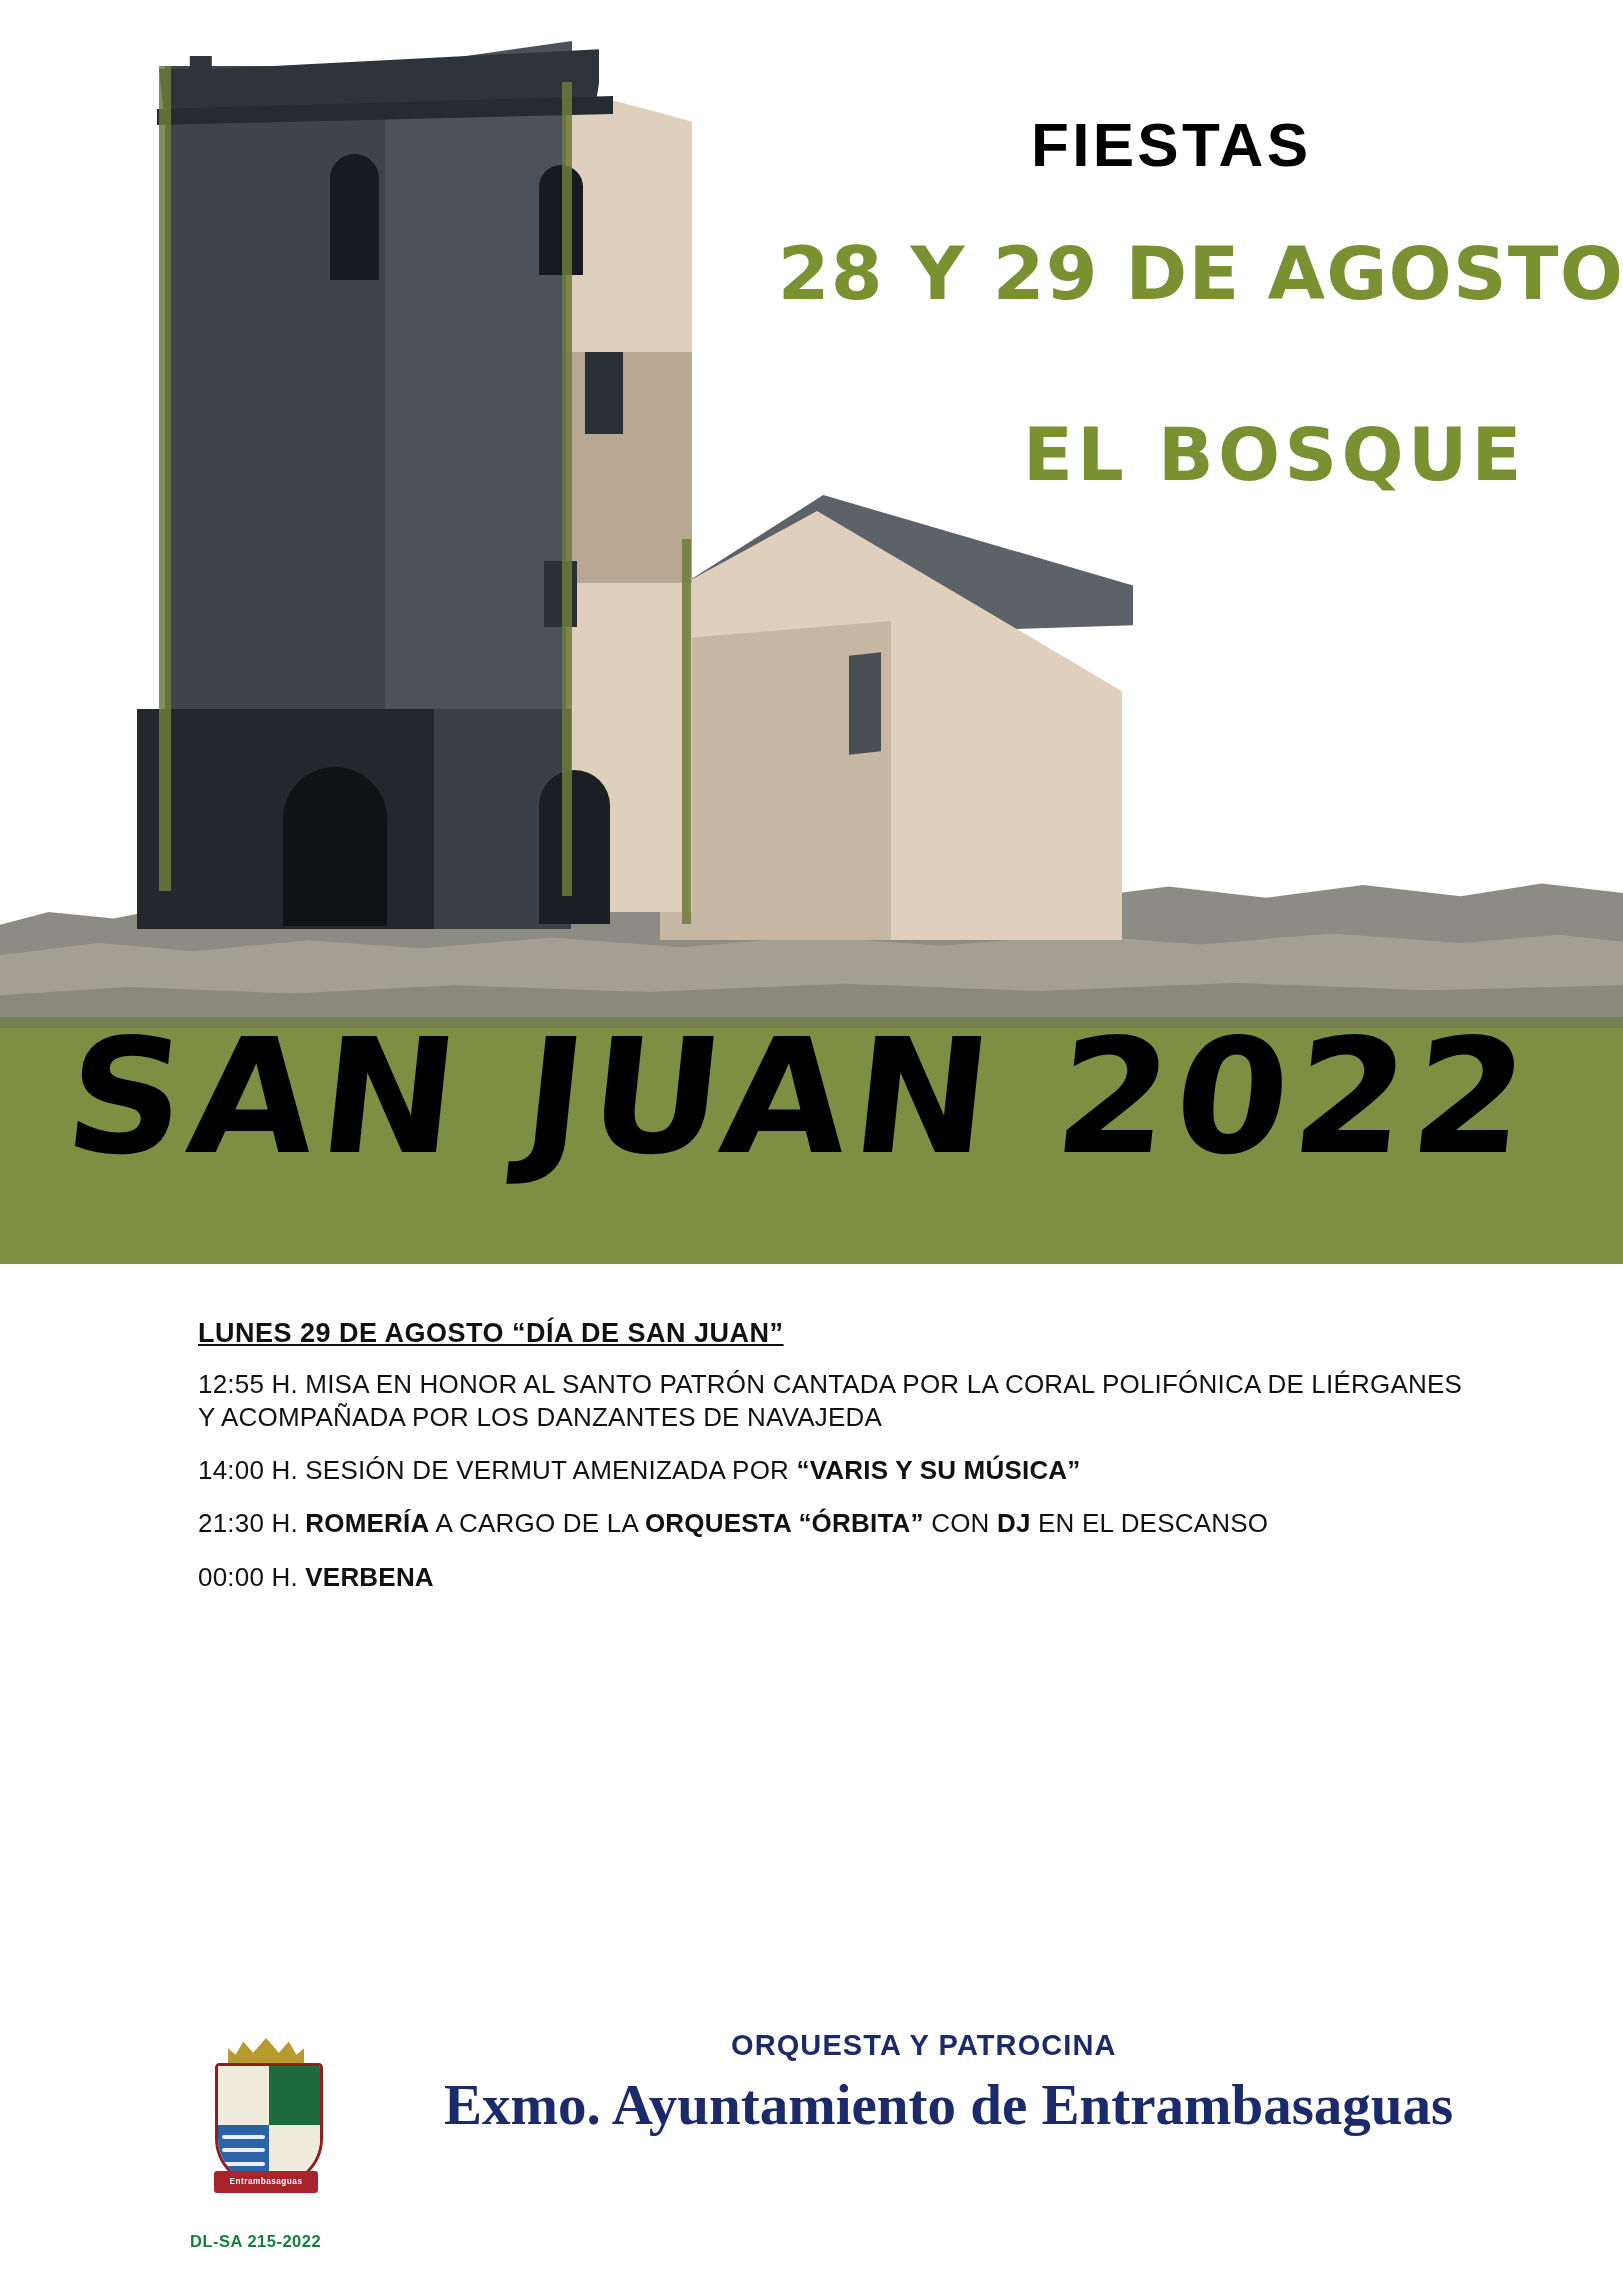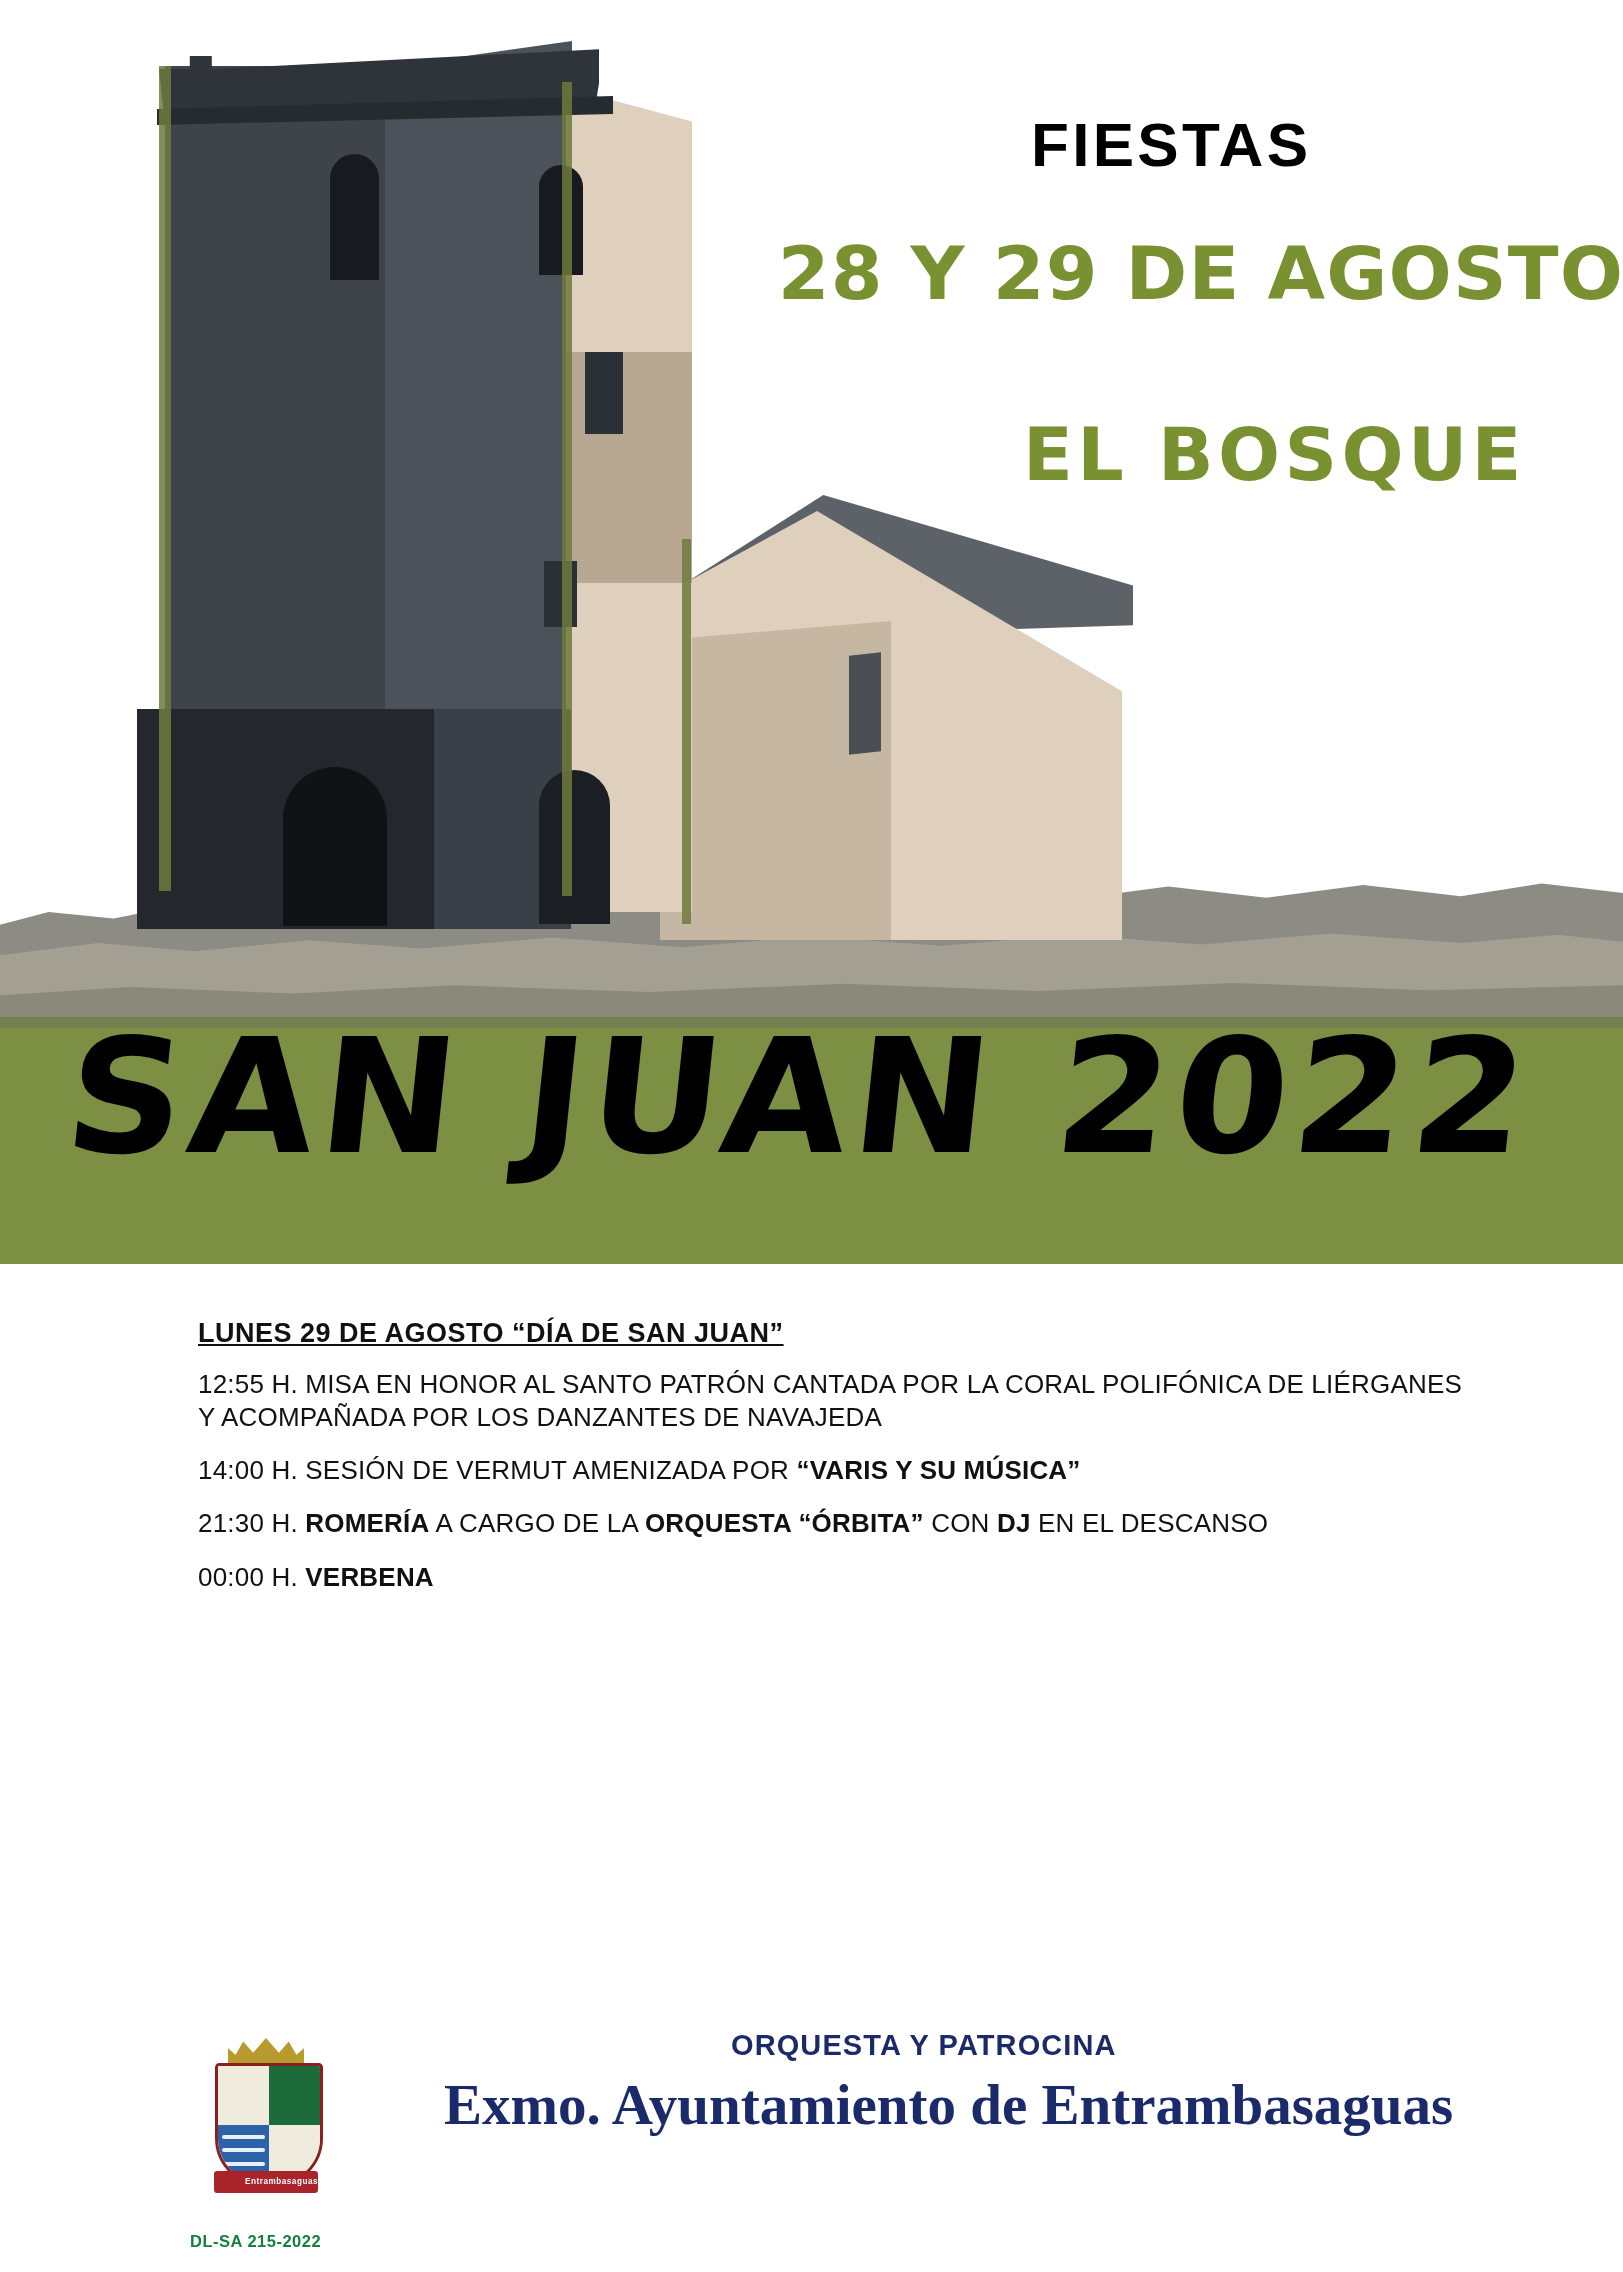--- a/index.html
+++ b/index.html
@@ -380,21 +380,21 @@
     position: absolute;
     left: 11px;
     top: 142px;
     width: 104px;
     height: 22px;
     background: #a8232a;
     border-radius: 3.3px;
   }
   .crest-ribbon span {
     display: block;
-    text-align: right;
+    text-align: center;
     color: #fff;
     font-size: 8.2px;
     line-height: 22px;
     letter-spacing: 0.5px;
     font-weight: bold;
   }
   .wave {
     position: absolute;
     left: 4.4px;
     width: 43px;

